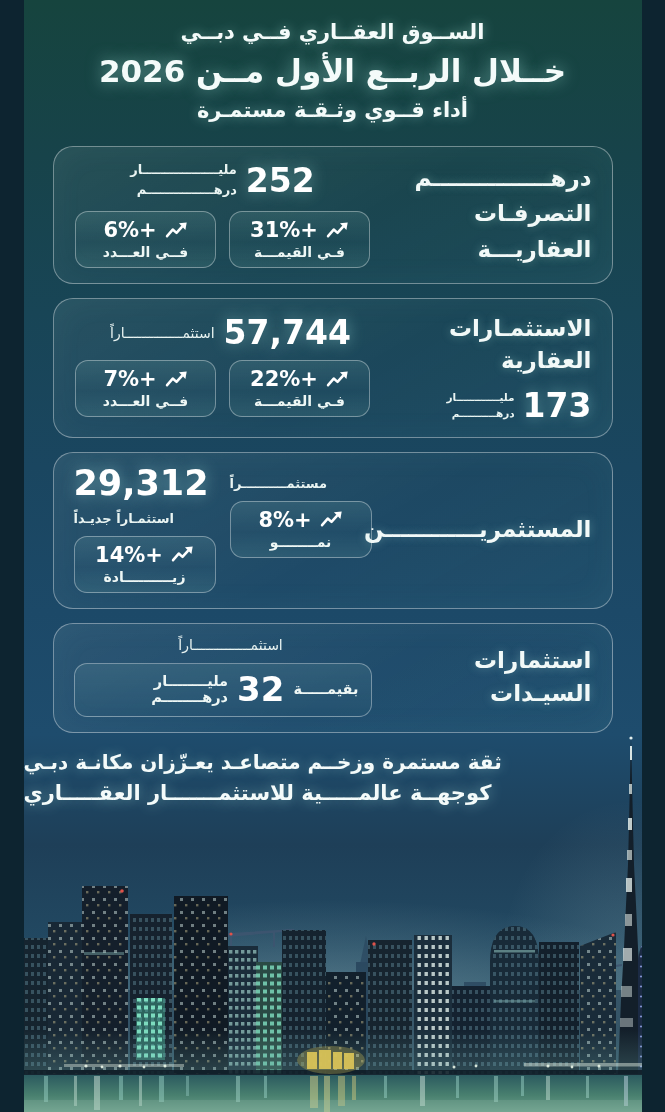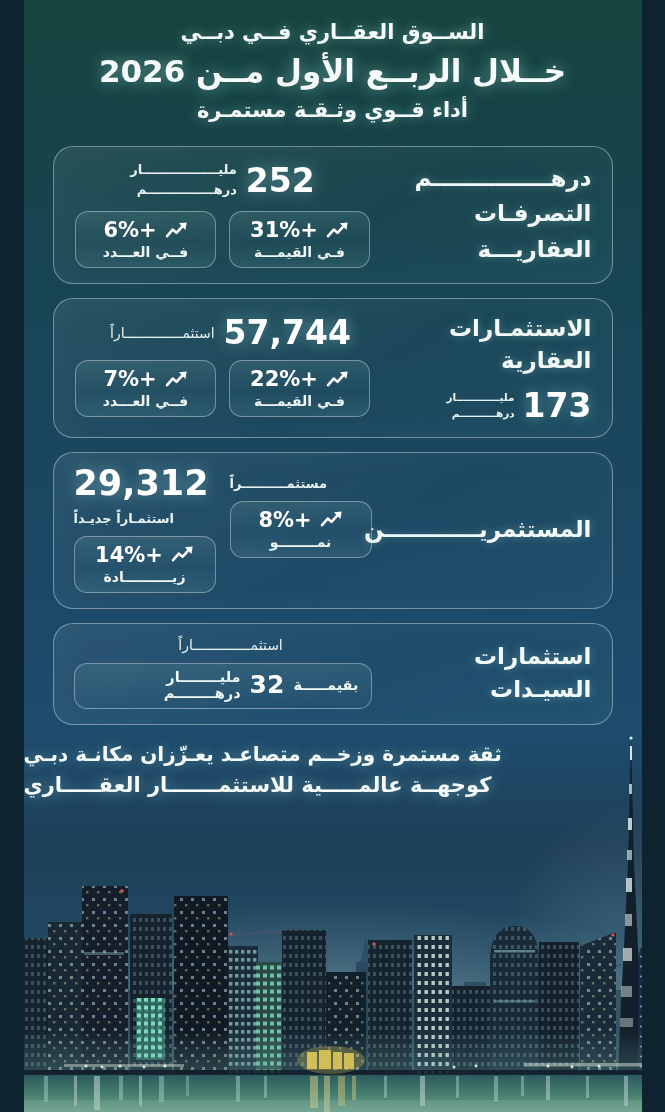--- a/index.html
+++ b/index.html
@@ -85,21 +85,21 @@
   .stat-label{font-size:13px;font-weight:600;margin-top:10px;color:#e9f4f2;}
   .wide-badge{
     margin-top:10px;width:100%;
     border:1px solid rgba(255,255,255,.36);
     border-radius:13px;
     background:linear-gradient(180deg, rgba(150,205,200,.13), rgba(110,170,170,.04));
     padding:5px 12px 7px;
     display:flex;direction:rtl;align-items:center;justify-content:center;gap:9px;
   }
   .wb-text{font-size:14.5px;font-weight:700;color:#eef7f5;}
-  .wb-num{font-size:25px;font-weight:800;color:#fff;direction:ltr;}
+  .wb-num{font-size:34px;font-weight:800;color:#fff;direction:ltr;}
 
   
   .footer{margin-top:17px;text-align:left;position:relative;z-index:2;}
   .f-line1{font-size:20px;font-weight:600;text-shadow:0 0 12px rgba(190,255,245,.4);}
   .f-line2{font-size:21px;font-weight:800;margin-top:7px;text-shadow:0 0 14px rgba(190,255,245,.45);}
 
   
   .skyline{position:absolute;left:0;bottom:0;width:665px;height:412px;z-index:1;pointer-events:none;}
 </style>
 </head>

